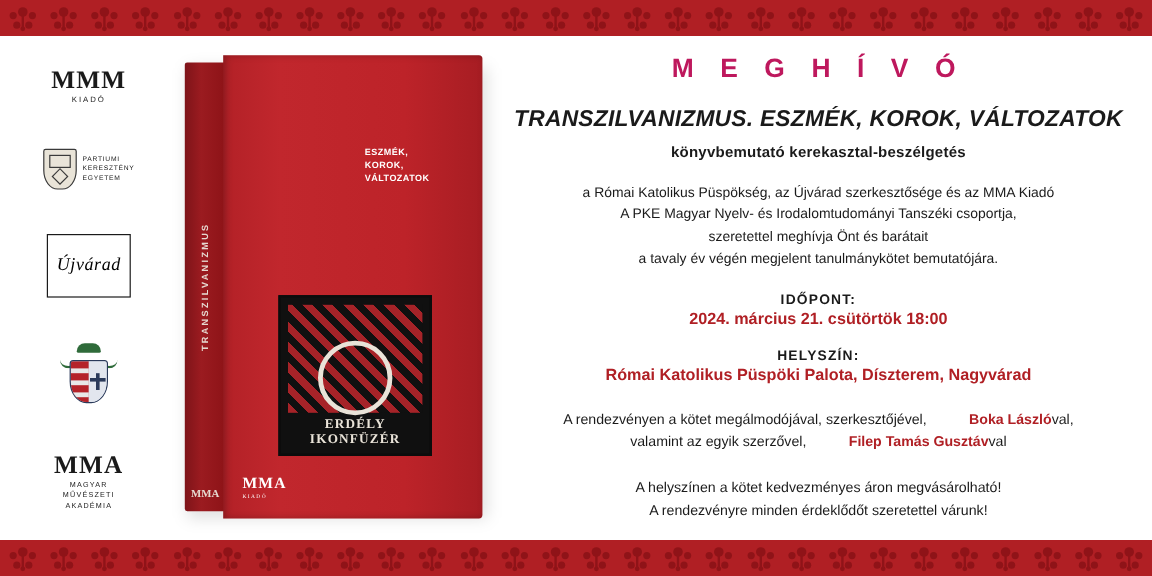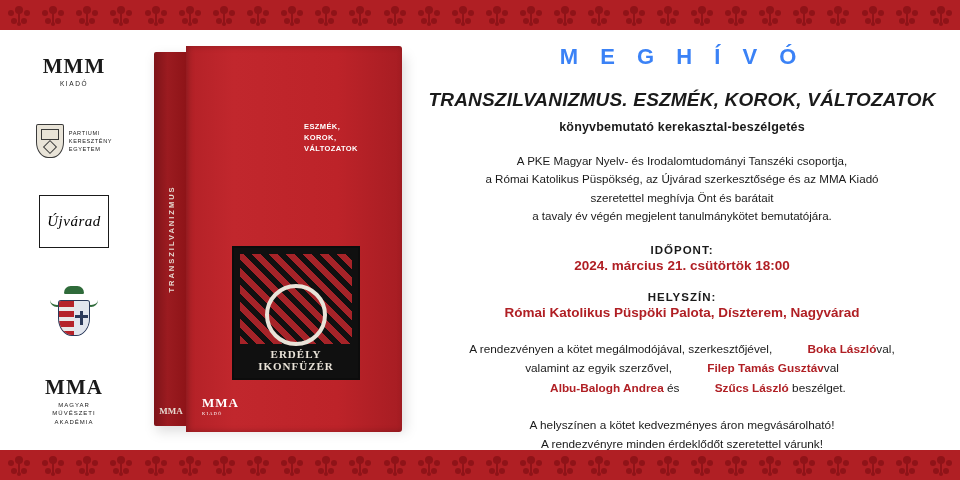--- a/index.html
+++ b/index.html
@@ -380,21 +380,21 @@
     left: 420px;
     top: 44px;
     width: 524px;
     text-align: center;
     color: #1a1a1a;
   }
   .meghivo {
     font-size: 22px;
     font-weight: bold;
     letter-spacing: 8px;
-    color: #3b82f6;
+    color: #be185d;
     margin-bottom: 18px;
   }
   .booktitle {
     font-size: 19px;
     font-weight: bold;
     font-style: italic;
     letter-spacing: 0.2px;
     line-height: 1.25;
   }
   .subtitle {
@@ -545,42 +545,39 @@
 
   <div class="content">
 
     <div class="meghivo">M E G H Í V Ó</div>
 
     <div class="booktitle">TRANSZILVANIZMUS. ESZMÉK, KOROK, VÁLTOZATOK</div>
 
     <div class="subtitle">könyvbemutató kerekasztal-beszélgetés</div>
 
     <div class="intro">
+      <div>a Római Katolikus Püspökség, az Újvárad szerkesztősége és az MMA Kiadó</div>
       <div>A PKE Magyar Nyelv- és Irodalomtudományi Tanszéki csoportja,</div>
-      <div>a Római Katolikus Püspökség, az Újvárad szerkesztősége és az MMA Kiadó</div>
       <div>szeretettel meghívja Önt és barátait</div>
       <div>a tavaly év végén megjelent tanulmánykötet bemutatójára.</div>
     </div>
 
     <div class="block-label">IDŐPONT:</div>
     <div class="when">2024. március 21. csütörtök 18:00</div>
 
     <div class="block-label">HELYSZÍN:</div>
     <div class="where">Római Katolikus Püspöki Palota, Díszterem, Nagyvárad</div>
 
     <div class="participants">
       <div>
         <span>A rendezvényen a kötet megálmodójával, szerkesztőjével, </span><span class="accent">Boka László</span><span>val,</span>
       </div>
       <div>
         <span>valamint az egyik szerzővel, </span><span class="accent">Filep Tamás Gusztáv</span><span>val</span>
       </div>
-      <div>
-        <span class="accent">Albu-Balogh Andrea</span><span> és </span><span class="accent">Szűcs László</span><span> beszélget.</span>
-      </div>
     </div>
 
     <div class="closing">
       <div>A helyszínen a kötet kedvezményes áron megvásárolható!</div>
       <div>A rendezvényre minden érdeklődőt szeretettel várunk!</div>
     </div>
   </div>
 
   <div class="ornament-band bottom">
     <div class="ornament-row">

